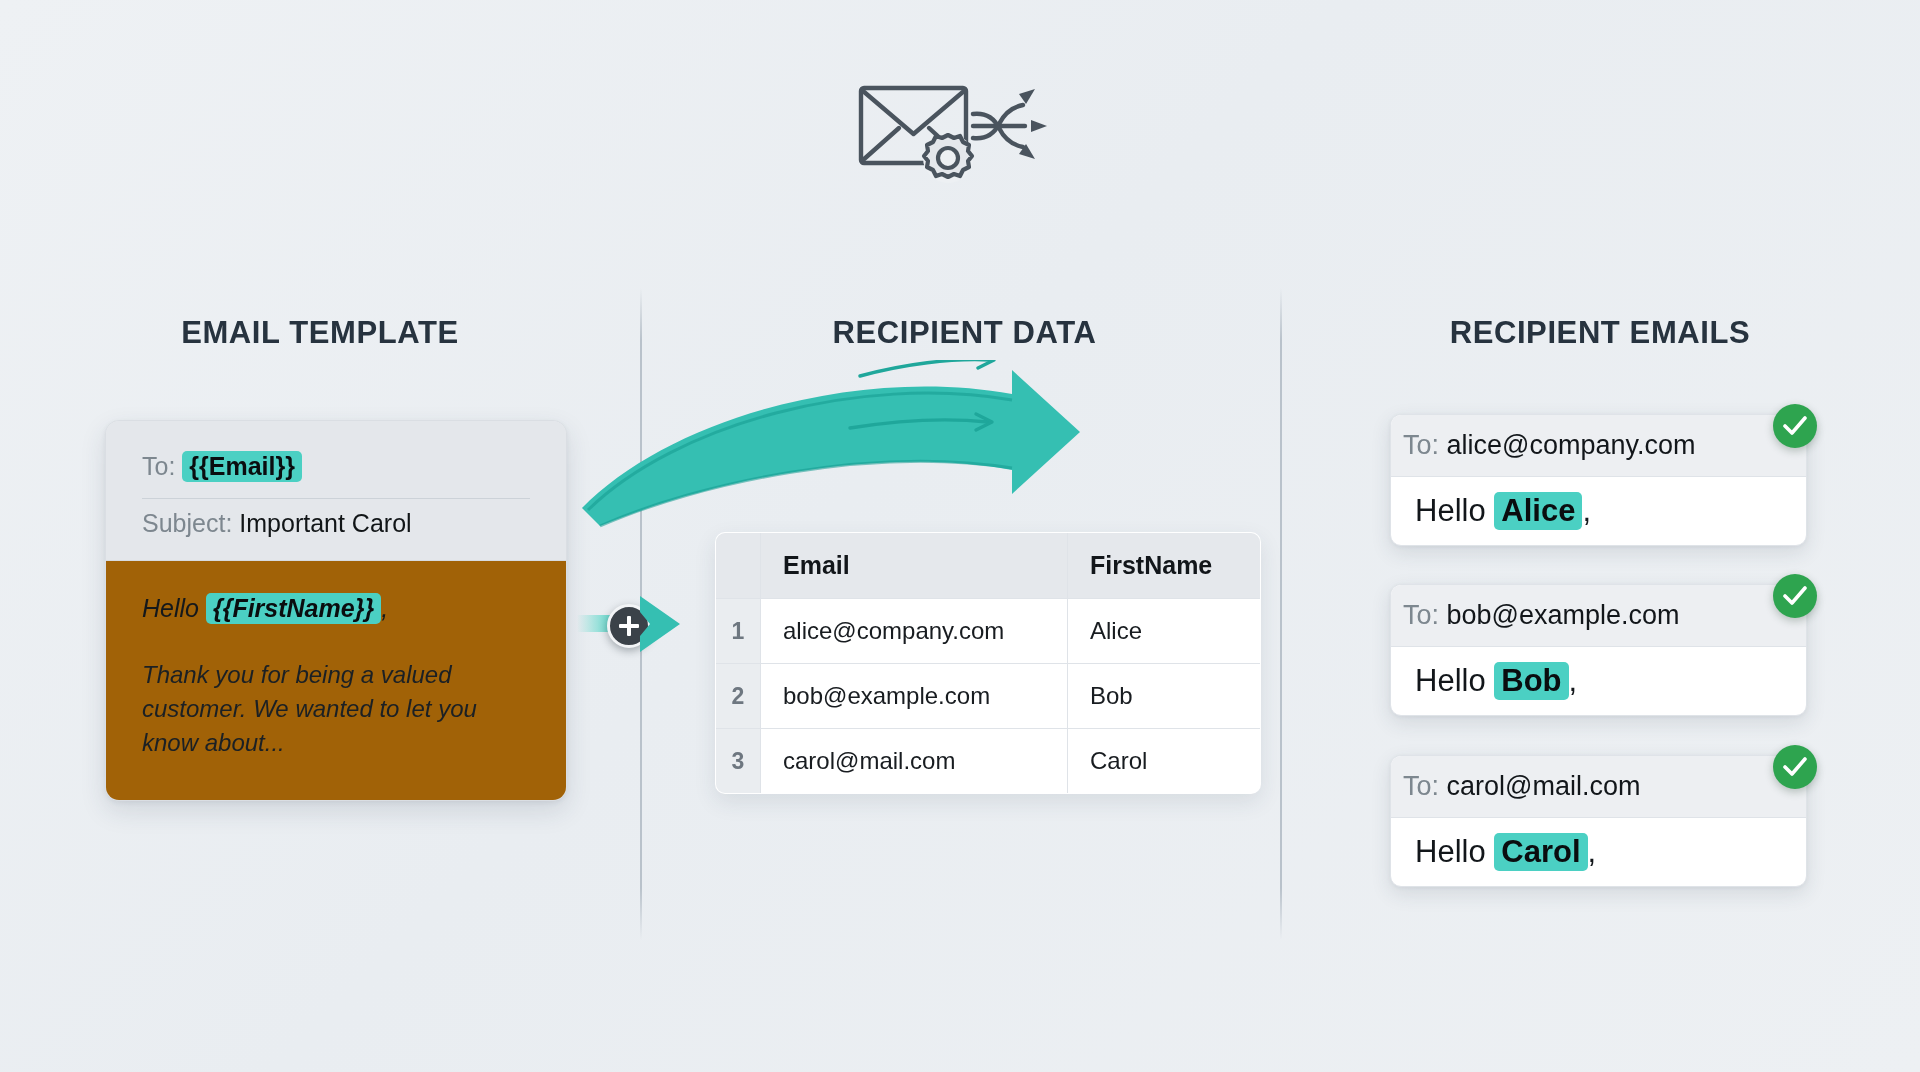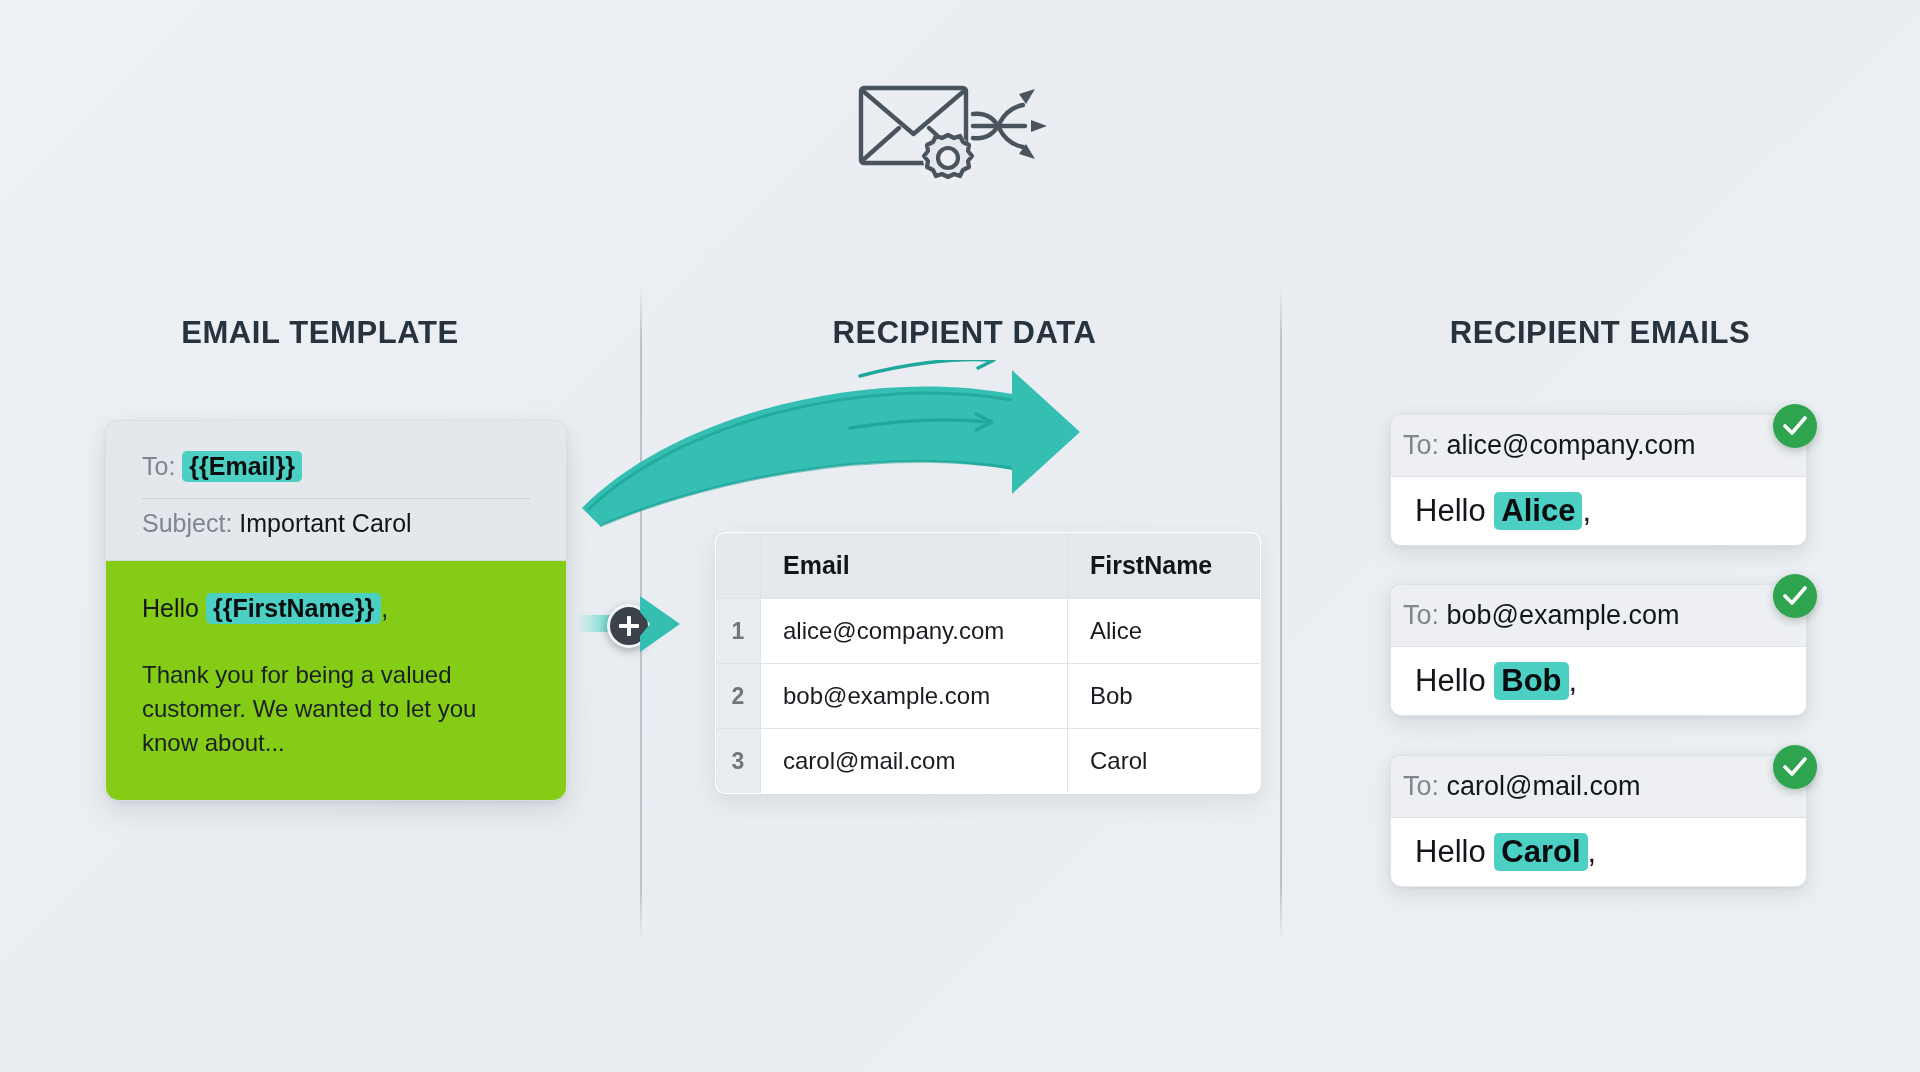--- a/index.html
+++ b/index.html
@@ -33,21 +33,21 @@
   .tpl-card{
     position:absolute;left:105px;top:420px;width:460px;
     background:#eceef1;border:1px solid #dadee3;border-radius:14px;
     box-shadow:0 10px 26px rgba(40,55,75,.13), 0 2px 5px rgba(40,55,75,.07);
     overflow:hidden;
   }
   .tpl-head{background:#e4e7eb;padding:24px 36px 6px;}
   .tpl-row{font-size:25px;color:#111517;padding:6px 0 16px;white-space:nowrap;}
   .lbl-muted{color:#7d878f;}
   .hr{height:1px;background:#ccd2d8;margin:0 0 4px;}
-  .tpl-body{background:#84cc16;padding:26px 36px 40px;border-top:1px solid #d7dbe0;}
+  .tpl-body{background:#a16207;padding:26px 36px 40px;border-top:1px solid #d7dbe0;font-style:italic;}
   .greet{font-size:25px;color:#14181b;margin:6px 0 34px;white-space:nowrap;}
   .para{font-size:24px;color:#1b2024;line-height:1.42;max-width:380px;}
   .tag{
     display:inline-block;background:#4bd0c3;color:#0a0d0f;font-weight:bold;
     border-radius:5px;padding:1px 7px;text-align:center;
   }
 
   
   .plus-node{
     position:absolute;left:607px;top:604px;width:38px;height:38px;border-radius:50%;

